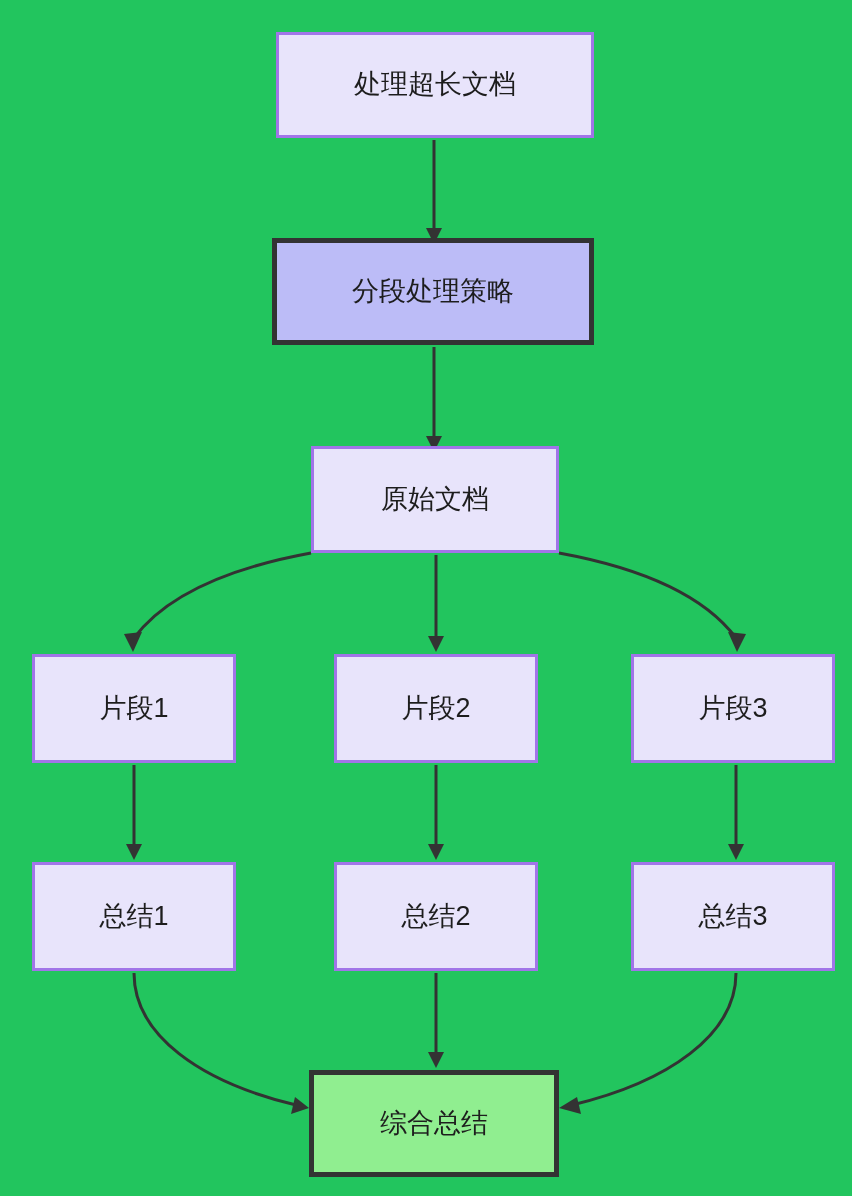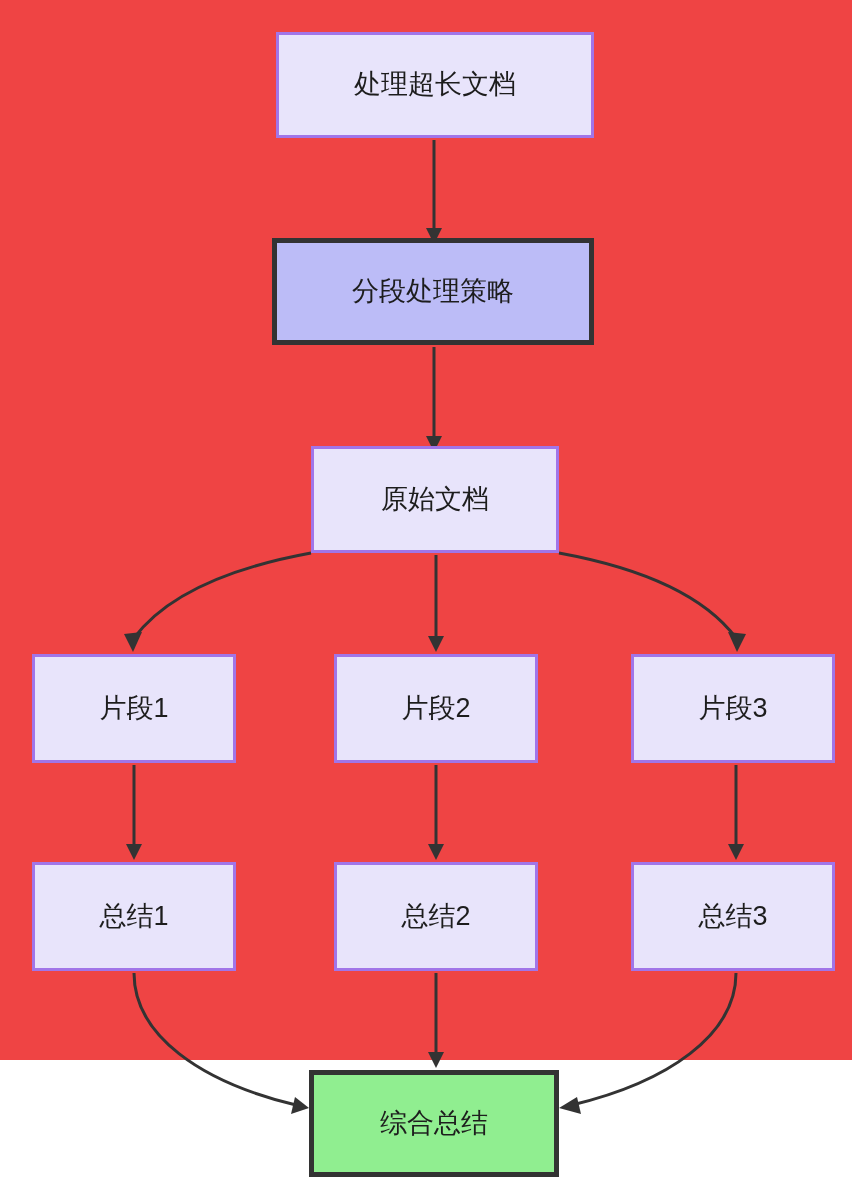--- a/index.html
+++ b/index.html
@@ -9,22 +9,22 @@
   }
   body {
     width: 852px;
     height: 1196px;
     font-family: "Liberation Sans", "DejaVu Sans", sans-serif;
     overflow: hidden;
   }
   #flow-root {
     position: relative;
     width: 852px;
-    height: 1060px;
-    background: #ef4444;
+    height: 1196px;
+    background: #22c55e;
   }
   svg#flow-svg {
     position: absolute;
     top: 0;
     left: 0;
     width: 852px;
     height: 1196px;
     display: block;
   }
   .node-rect {

